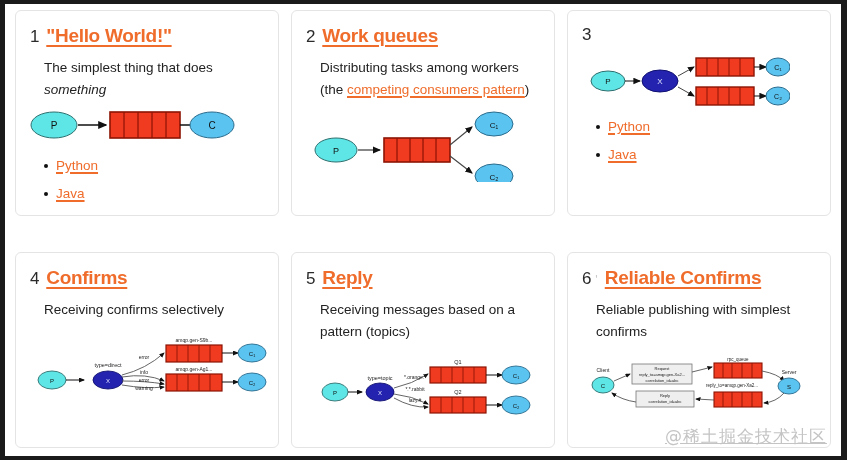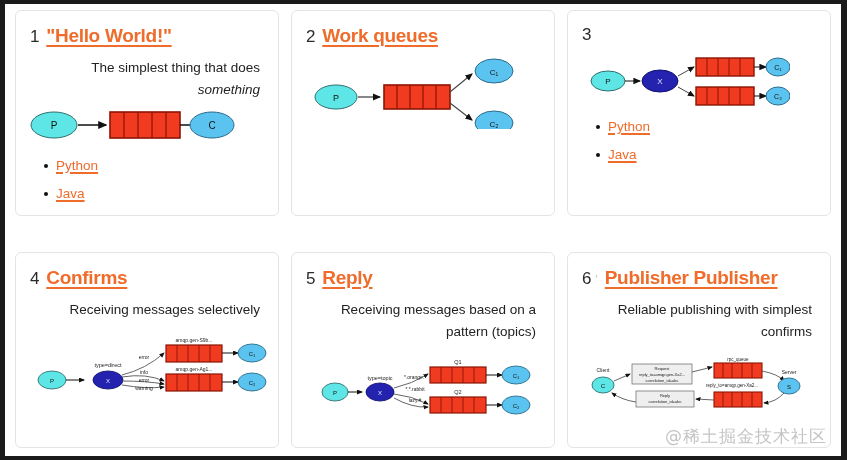--- a/index.html
+++ b/index.html
@@ -86,21 +86,20 @@
     margin-left: -3px;
   }
 
   .card-desc {
     font-size: 13.5px;
     line-height: 1.65;
     color: #222222;
     padding-left: 14px;
     padding-right: 4px;
     max-width: 238px;
-    text-align: right;
   }
   .card-desc em { font-style: italic; }
   .inline-link {
     color: #ef6c2b;
     text-decoration: underline;
     text-decoration-thickness: 1.5px;
     text-underline-offset: 2px;
     cursor: pointer;
   }
 
@@ -137,20 +136,21 @@
   .watermark {
     position: absolute;
     right: 14px;
     bottom: 8px;
     font-size: 17px;
     color: #c4c4c4;
     letter-spacing: 1px;
     font-family: "DejaVu Sans", sans-serif;
     white-space: nowrap;
     pointer-events: none;
+    text-decoration: underline;
   }
 </style>
 </head>
 <body>
 
 <div id="page">
 
   <div class="grid-row" id="row-top">
 
     <div class="card">
@@ -189,20 +189,23 @@
           <li><a>Java</a></li>
         </ul>
       </div>
     </div>
 
     <div class="card">
       <div class="card-inner">
         <div class="card-title-line">
           <span class="card-num">2</span>
           <span class="card-title">Work queues</span>
+        </div>
+        <div class="card-desc">
+          <span>Distributing tasks among workers (the </span><span class="inline-link">competing consumers pattern</span><span>)</span>
         </div>
 
         <svg class="diagram" width="200" height="72" viewBox="0 0 200 72" style="margin-top:8px;margin-left:8px">
           <defs>
             <marker id="ah2" markerWidth="7" markerHeight="7" refX="6" refY="3" orient="auto">
               <path d="M0,0 L7,3 L0,6 z" fill="#111"></path>
             </marker>
           </defs>
           <ellipse cx="22" cy="40" rx="21" ry="12" fill="#5ee6e6" stroke="#2f6f6f" stroke-width="1"></ellipse>
           <text x="22" y="44" font-size="9" font-family="Liberation Sans, sans-serif" text-anchor="middle" fill="#111">P</text>
@@ -275,21 +278,21 @@
   </div>
 
   <div class="grid-row" id="row-bottom">
 
     <div class="card">
       <div class="card-inner">
         <div class="card-title-line">
           <span class="card-num">4</span>
           <span class="card-title">Confirms</span>
         </div>
-        <div class="card-desc">Receiving messages selectively</div>
+        <div class="card-desc">Receiving confirms selectively</div>
 
         <svg class="diagram" width="235" height="72" viewBox="0 0 235 72" style="margin-top:6px;margin-left:6px">
           <defs>
             <marker id="ah4" markerWidth="6" markerHeight="6" refX="5" refY="2.5" orient="auto">
               <path d="M0,0 L6,2.5 L0,5 z" fill="#111"></path>
             </marker>
           </defs>
           <ellipse cx="16" cy="53" rx="14" ry="9" fill="#5ee6e6" stroke="#2f6f6f" stroke-width="0.9"></ellipse>
           <text x="16" y="56" font-size="6" font-family="Liberation Sans, sans-serif" text-anchor="middle" fill="#111">P</text>
           <line x1="30" y1="53" x2="48" y2="53" stroke="#111" stroke-width="1" marker-end="url(#ah4)"></line>
@@ -380,21 +383,21 @@
           <text x="196" y="56" font-size="6" font-family="Liberation Sans, sans-serif" text-anchor="middle" fill="#111">C₂</text>
         </svg>
       </div>
     </div>
 
     <div class="card">
       <div class="card-inner">
         <div class="card-title-line">
           <span class="card-num">6</span>
           <span class="title-artifact">'</span>
-          <span class="card-title">Publisher Publisher</span>
+          <span class="card-title">Reliable Confirms</span>
         </div>
         <div class="card-desc">Reliable publishing with simplest confirms</div>
 
         <svg class="diagram" width="220" height="62" viewBox="0 0 220 62" style="margin-top:8px;margin-left:4px">
           <defs>
             <marker id="ah6" markerWidth="6" markerHeight="6" refX="5" refY="2.5" orient="auto">
               <path d="M0,0 L6,2.5 L0,5 z" fill="#111"></path>
             </marker>
           </defs>
           <text x="17" y="20" font-size="5" font-family="Liberation Sans, sans-serif" text-anchor="middle" fill="#222">Client</text>

